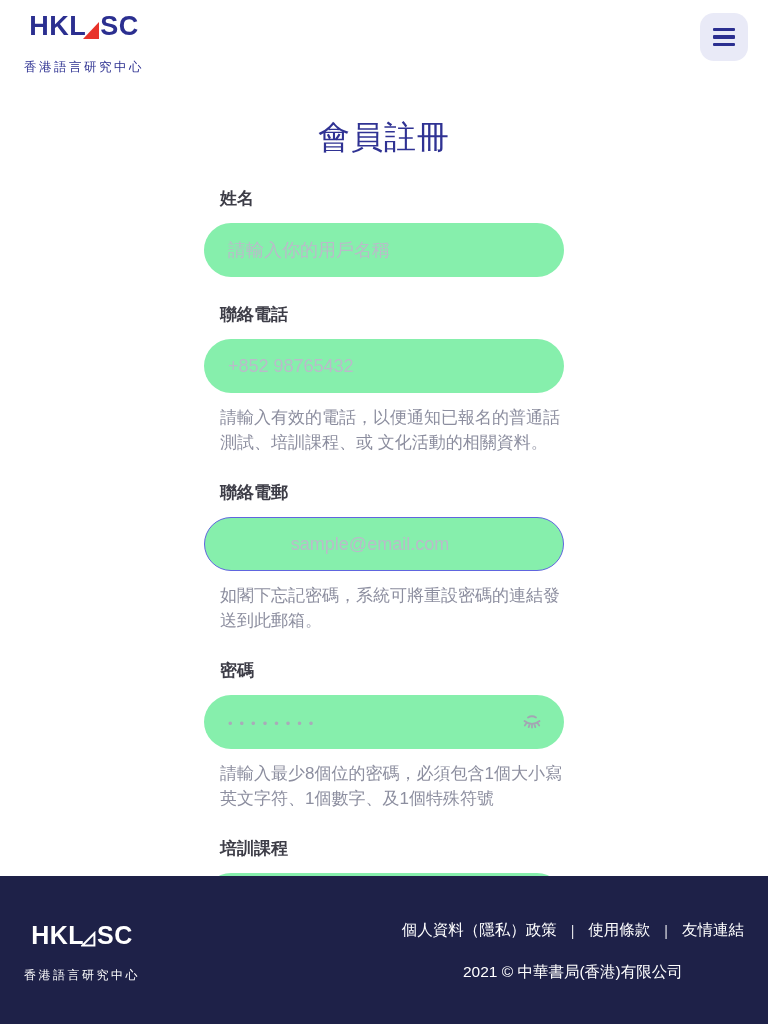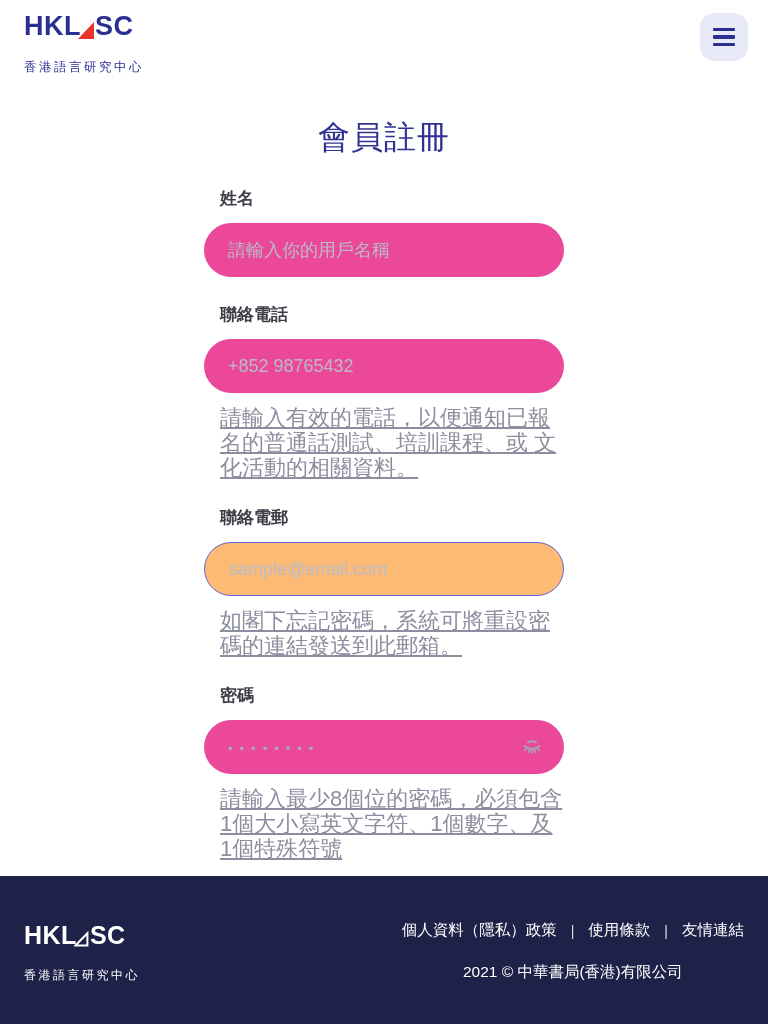--- a/index.html
+++ b/index.html
@@ -7,21 +7,21 @@
   body {
     width: 768px; height: 1024px;
     font-family: "Liberation Sans", "DejaVu Sans", sans-serif;
     position: relative; overflow: hidden;
   }
   .page { width: 768px; height: 1024px; position: relative; overflow: hidden; background: #ffffff; }
 
   
   .header { position: relative; height: 74px; background: #ffffff; }
   .logo { position: absolute; left: 24px; top: 13px; }
-  .logo-row { display: flex; align-items: flex-end; line-height: 1; }
+  .logo-row { display: flex; align-items: flex-end; line-height: 1; justify-content: center; }
   .logo-text { font-size: 27px; font-weight: bold; color: #2B2F90; letter-spacing: 0.5px; }
   .logo-tri { margin: 0 1px 1px -3px; display: block; }
   .logo-sub { margin-top: 19px; font-size: 12.5px; color: #2B2F90; letter-spacing: 2.5px; }
 
   .menu-btn {
     position: absolute; right: 20px; top: 13px;
     width: 48px; height: 48px; border: none; cursor: pointer;
     background: #E9EAF7; border-radius: 14px;
     display: flex; flex-direction: column; align-items: center; justify-content: center; gap: 4.5px;
   }
@@ -35,34 +35,34 @@
   }
   .form-col { width: 360px; margin: 12px auto; }
   .field-group { margin-bottom: 26px; }
   .field-label {
     display: block; padding-left: 16px; margin-bottom: 12px;
     font-size: 17px; line-height: 24px; font-weight: bold; color: #3D3D47;
   }
   .input-wrap { position: relative; }
   .text-input {
     width: 100%; height: 54px; border: none; outline: none;
-    background: #ec4899; border-radius: 27px;
+    background: #86efac; border-radius: 27px;
     padding: 0 52px 0 24px; font-size: 18px; color: #3D3D47;
     font-family: "Liberation Sans", "DejaVu Sans", sans-serif;
   }
   .text-input::placeholder { color: #B9BBC9; opacity: 1; }
   .text-input.focused {
-    background: #fdba74; border: 1.5px solid #6065DF;
+    background: #86efac; border: 1.5px solid #6065DF; text-align: center;
   }
   .text-input.password-dots::placeholder {
     font-size: 13px; letter-spacing: 7px; color: #A9ABB9;
   }
   .field-helper {
     padding-left: 16px; margin-top: 12px;
-    font-size: 22px; line-height: 25px; color: #8C8E9F; text-decoration: underline;
+    font-size: 17px; line-height: 25px; color: #8C8E9F;
   }
   .eye-btn {
     position: absolute; right: 16px; top: 50%; transform: translateY(-50%);
     width: 32px; height: 32px; border: none; background: transparent; cursor: pointer;
     display: flex; align-items: center; justify-content: center;
   }
 
   
   .footer {
     position: absolute; left: 0; bottom: 0; width: 768px; height: 148px;

